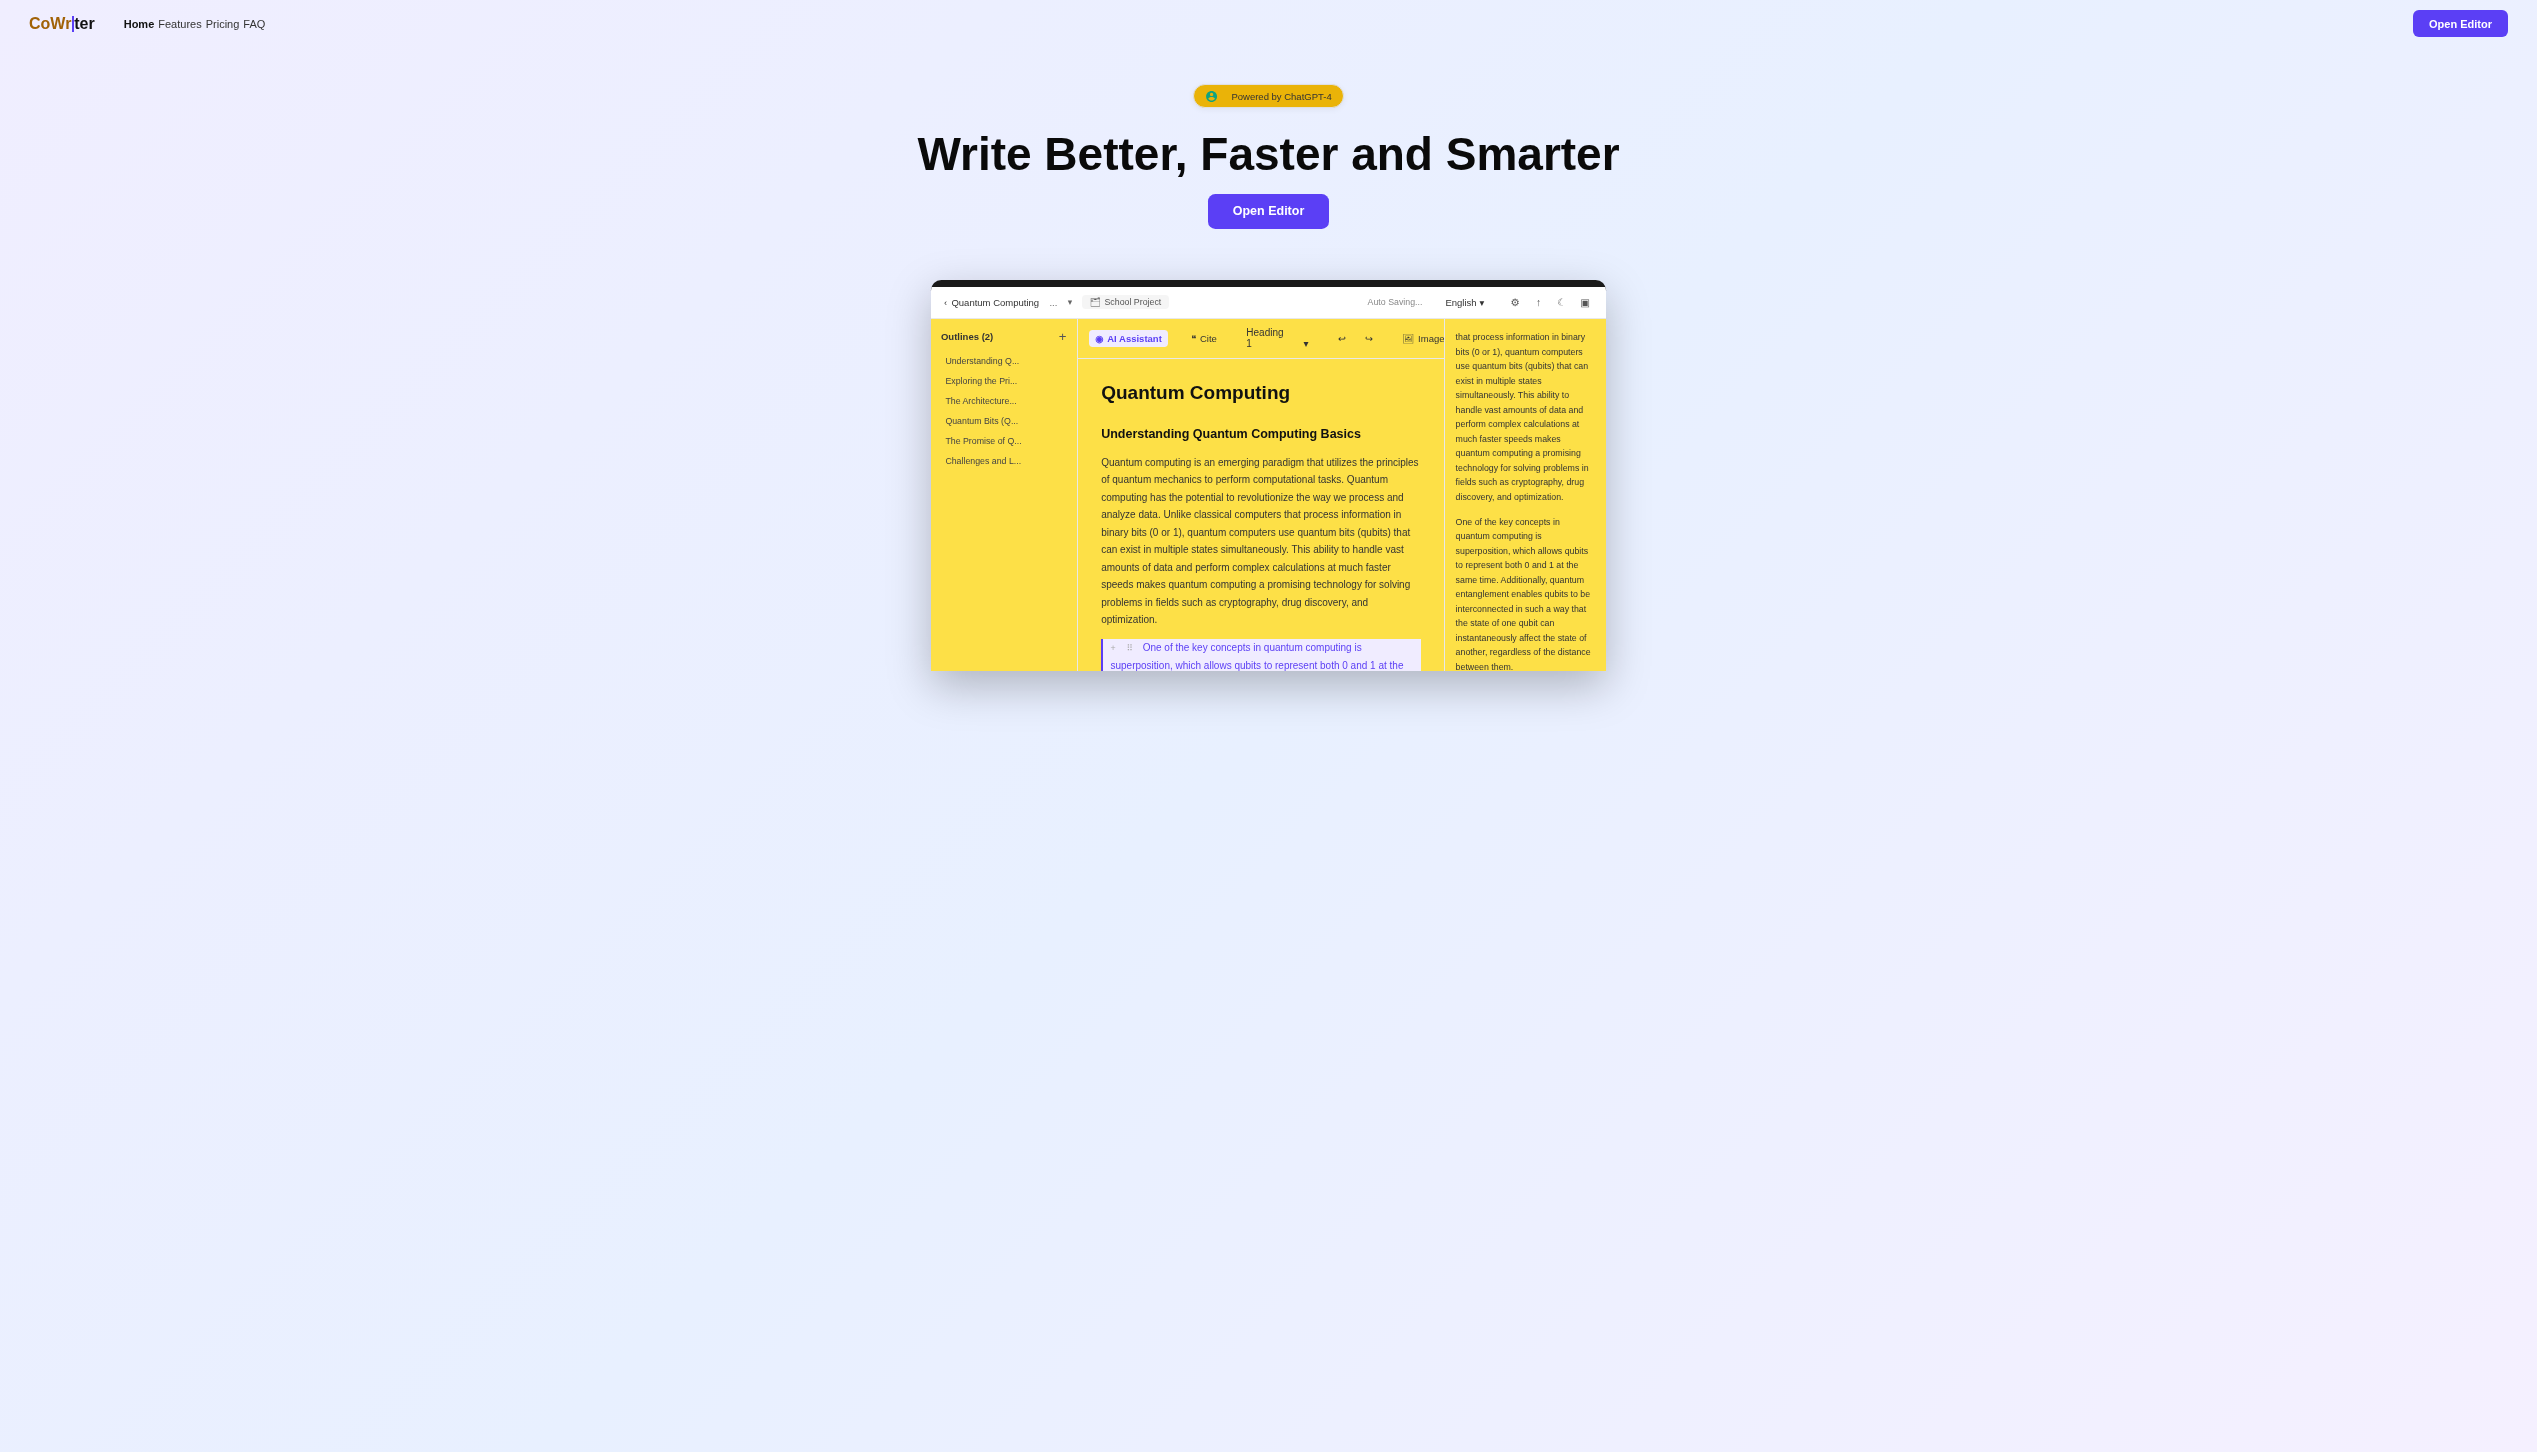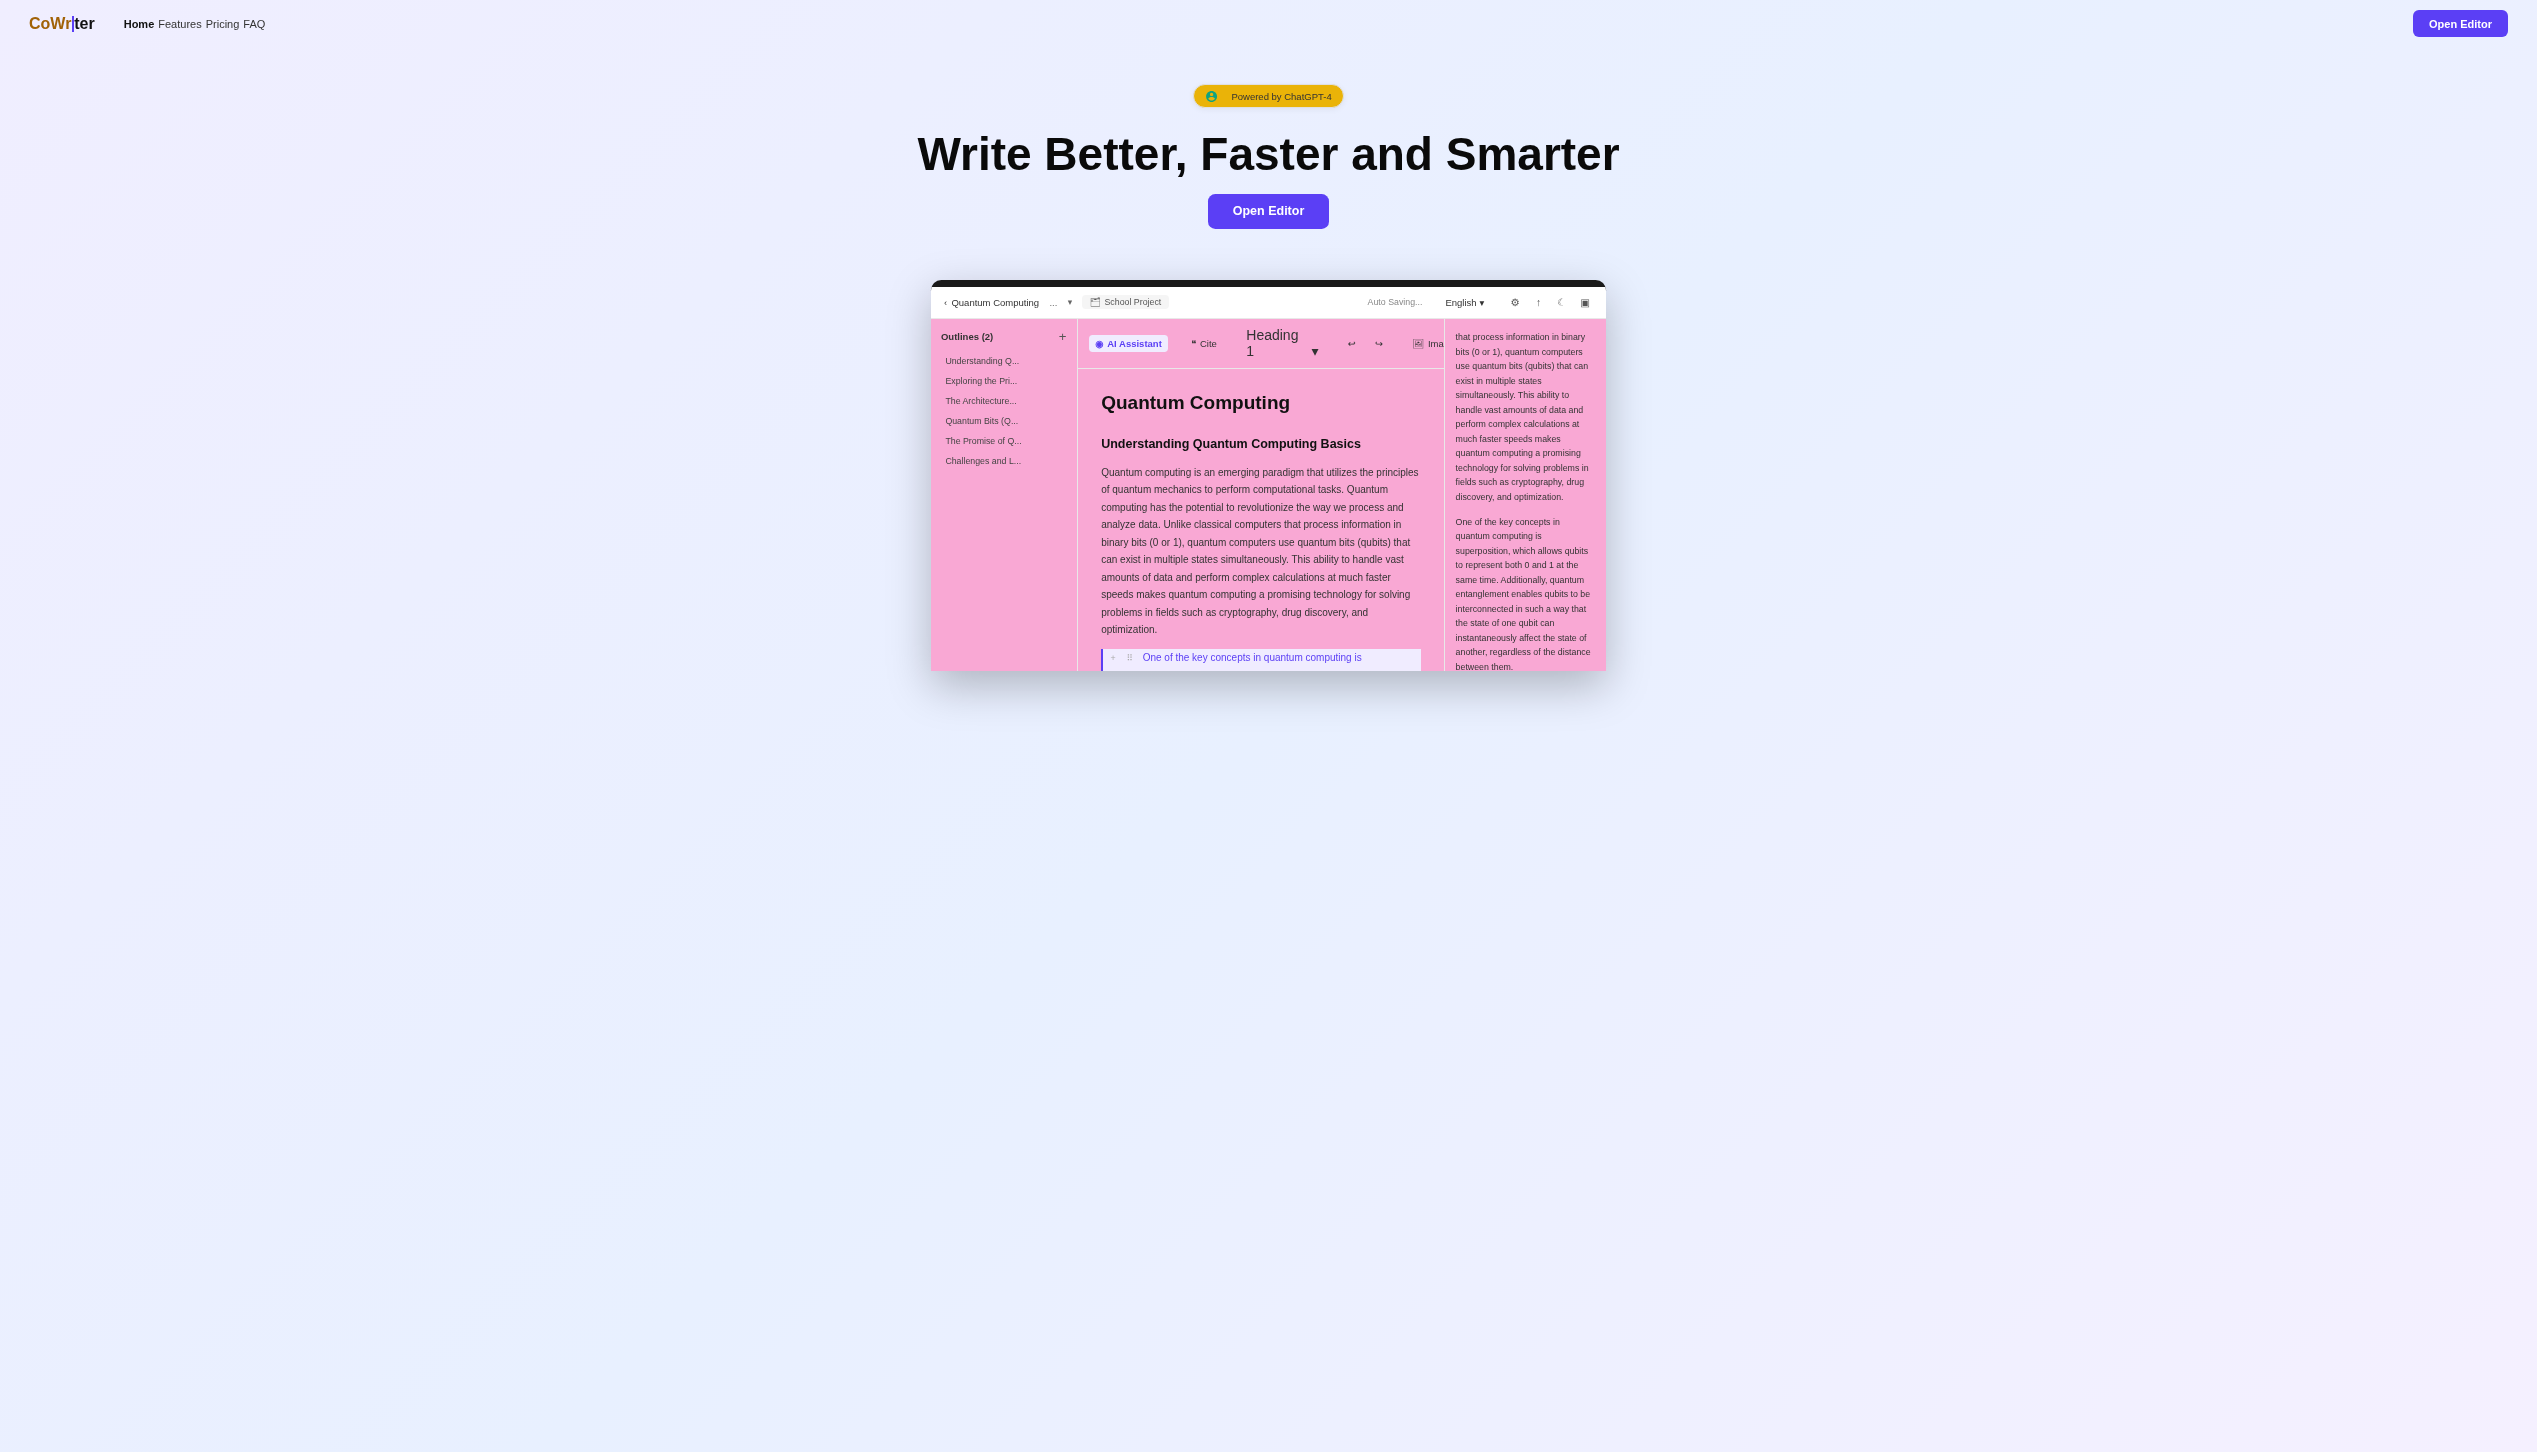--- a/index.html
+++ b/index.html
@@ -182,21 +182,21 @@
       align-items: center;
       justify-content: center;
       color: #555;
       font-size: 10.3px;
       cursor: pointer;
     }
 
     
     .editor-body {
       display: flex;
-      background: #f9a8d4;
+      background: #fde047;
       height: 352px;
       overflow: hidden;
     }
 
     
     .editor-sidebar {
       width: 147px;
       border-right: 0.7px solid #e8e8e8;
       padding: 10.3px;
       flex-shrink: 0;
@@ -265,22 +265,22 @@
     }
     .toolbar-btn.ai-btn {
       background: #f0ecff;
       color: #5b3ff5;
       font-weight: 600;
     }
     .toolbar-separator { width: 0.7px; height: 13.2px; background: #e0e0e0; margin: 0 1.5px; }
     .heading-selector {
       display: flex;
       align-items: flex-end;
-      gap: 13px;
-      font-size: 14px;
+      gap: 20px;
+      font-size: 10px;
       color: #333;
       cursor: pointer;
       padding: 2.9px 5.9px;
       border-radius: 3.7px;
     }
 
     
     .content-area {
       flex: 1;
       padding: 17.6px 23.5px;

